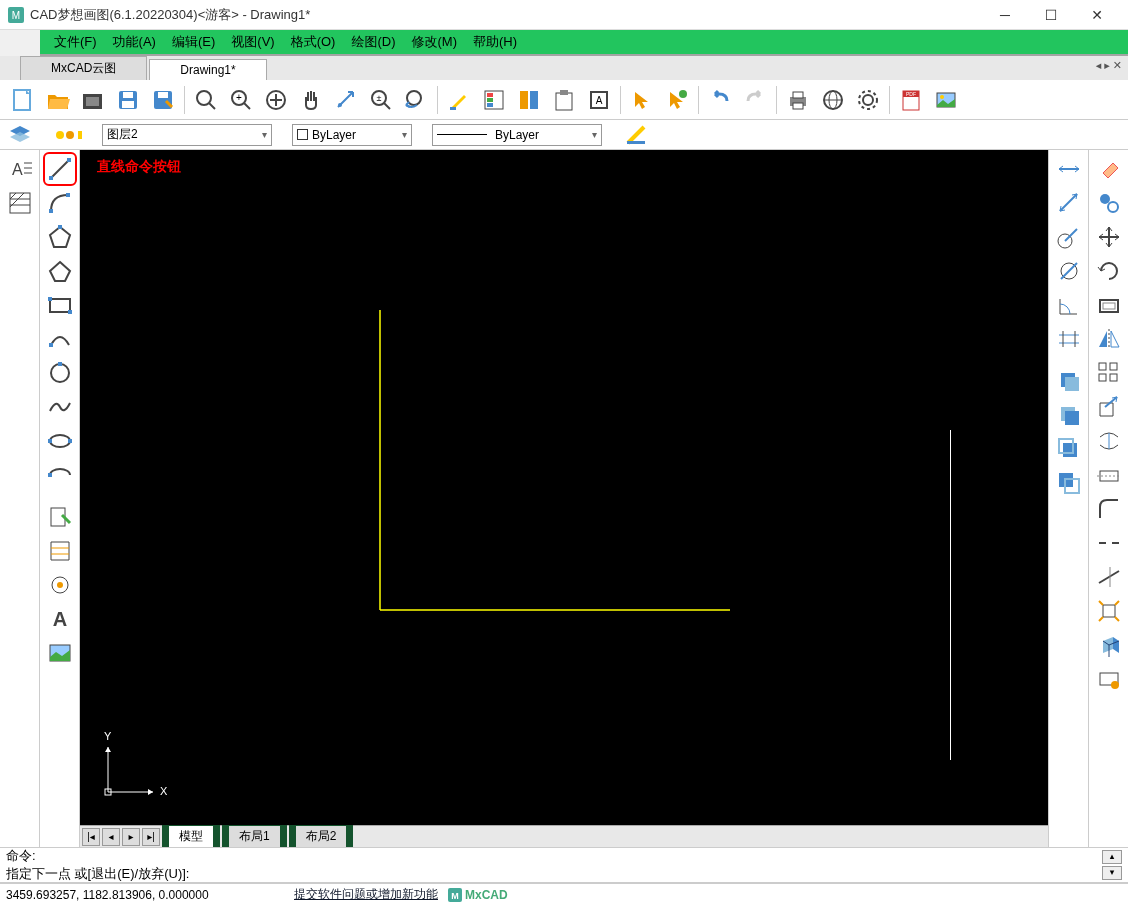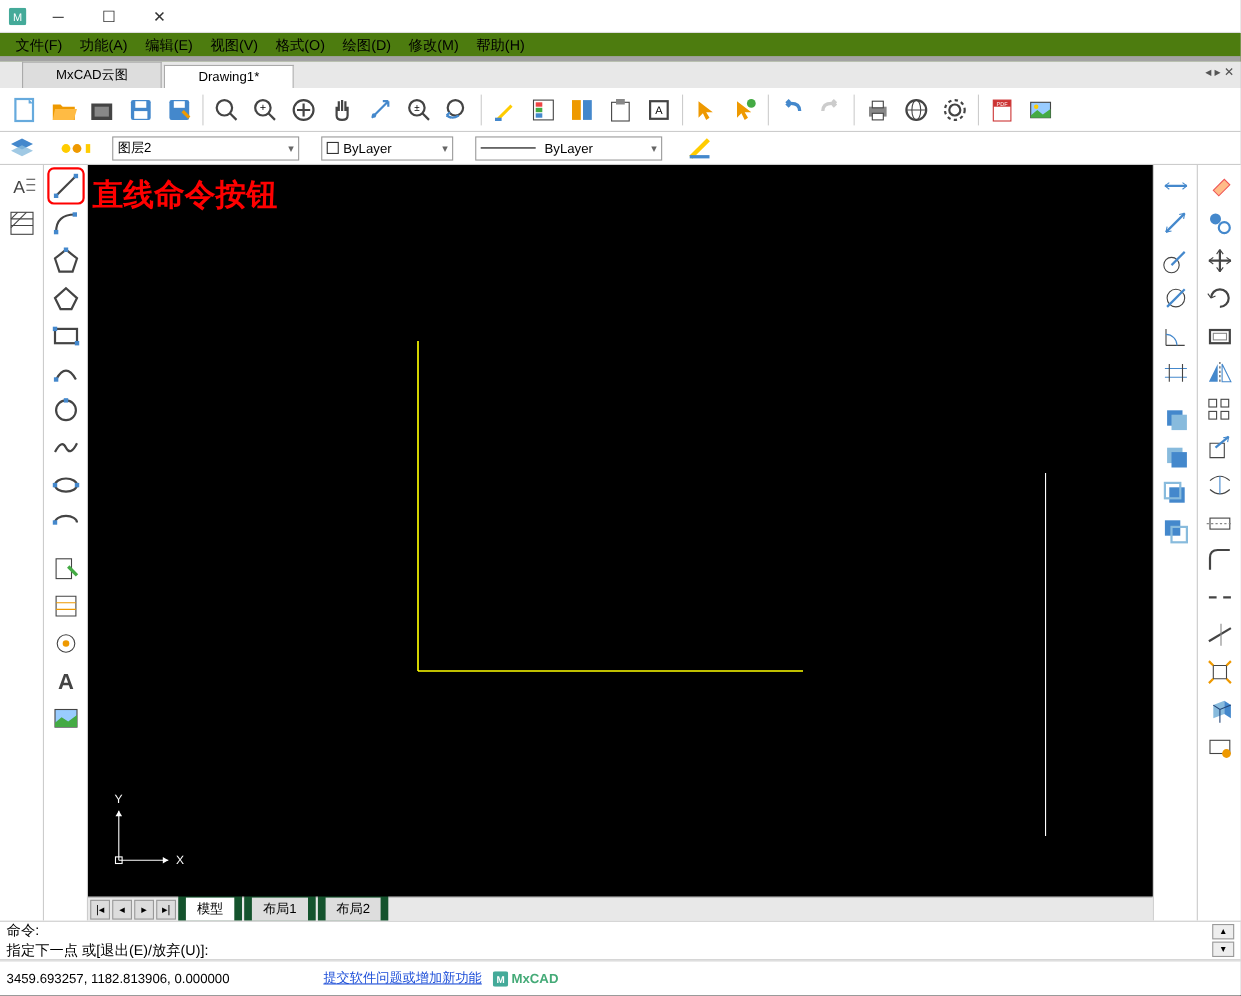--- a/index.html
+++ b/index.html
@@ -5,21 +5,21 @@
 * { box-sizing: border-box; margin: 0; padding: 0; font-family: "Microsoft YaHei", SimSun, sans-serif; }
 body { width: 1128px; height: 905px; background: #f0f0f0; display: flex; flex-direction: column; overflow: hidden; font-size: 12px; }
 
 
 .titlebar { height: 30px; background: #fff; display: flex; align-items: center; padding: 0 8px; border-bottom: 1px solid #ddd; }
 .titlebar .icon { width: 16px; height: 16px; margin-right: 6px; }
 .titlebar .title { flex: 1; font-size: 13px; color: #333; }
 .winbtn { width: 46px; height: 30px; display: flex; align-items: center; justify-content: center; cursor: pointer; font-size: 14px; color: #333; }
 
 
-.menubar { height: 26px; background: #4d7c0f; display: flex; align-items: center; padding: 0 6px; border-bottom: 5px solid #a3a3a3; }
+.menubar { height: 26px; background: #22c55e; display: flex; align-items: center; padding: 0 6px; border-bottom: 2px solid #a3a3a3; margin-left: 40px; }
 .menuitem { padding: 3px 8px; cursor: pointer; font-size: 13px; }
 
 
 .tabrow { height: 24px; background: #e8e8e8; display: flex; align-items: flex-end; padding-left: 20px; position: relative; }
 .tabrow .tab { padding: 3px 30px; background: #ddd; border: 1px solid #aaa; border-bottom: none; margin-right: 2px; font-size: 12px; cursor: pointer; }
 .tabrow .tab.active { background: #fff; font-weight: normal; }
 .tabrow .tabctrl { position: absolute; right: 6px; top: 3px; font-size: 11px; color: #555; }
 
 
 .toolbar { height: 40px; background: #fff; border-bottom: 1px solid #ccc; display: flex; align-items: center; padding: 0 6px; gap: 1px; }
@@ -35,55 +35,56 @@
 
 
 .main { flex: 1; display: flex; background: #f0f0f0; position: relative; }
 .vtoolbar { width: 40px; background: #fff; border-right: 1px solid #ccc; display: flex; flex-direction: column; align-items: center; padding: 2px 0; gap: 0px; }
 .vtoolbar.right { border-right: none; border-left: 1px solid #ccc; }
 .vbtn { width: 34px; height: 34px; display: flex; align-items: center; justify-content: center; cursor: pointer; border-radius: 3px; }
 .vbtn.hl { border: 2px solid red; border-radius: 6px; }
 
 .canvas-wrap { flex: 1; display: flex; flex-direction: column; }
 .canvas { flex: 1; background: #000; position: relative; overflow: hidden; }
-.annotation { position: absolute; top: 8px; left: 4px; color: red; font-size: 28px; font-weight: bold; }
+.annotation { position: absolute; top: 8px; left: 17px; color: red; font-size: 14px; font-weight: bold; }
 .ucs { position: absolute; left: 18px; bottom: 18px; }
 .ruler { position: absolute; right: 50px; bottom: 20px; color: #ccc; font-size: 11px; }
 .cursor-cross-v { position: absolute; left: 870px; top: 280px; width: 1px; height: 330px; background: #fff; }
 
 
 .btabs { height: 22px; background: #e8e8e8; display: flex; align-items: center; border-top: 1px solid #aaa; }
 .btabs .navbtn { width: 18px; height: 18px; border: 1px solid #999; background: #ddd; display: flex; align-items: center; justify-content: center; font-size: 10px; margin-left: 2px; cursor: pointer; }
 .btabs .btab { padding: 2px 10px; border: 7px solid #14532d; background: #ddd; margin-left: 2px; font-size: 12px; cursor: pointer; }
 .btabs .btab.active { background: #fff; }
 
 
 .cmdarea { height: 36px; background: #fff; border-top: 1px solid #ccc; border-bottom: 1px solid #ccc; padding: 1px 6px; font-size: 13px; font-family: SimSun, monospace; display:flex; flex-direction:column; justify-content:center; position:relative;}
 .cmdarea .scroll { position:absolute; right:2px; top:2px; bottom:2px; width:24px; display:flex; flex-direction:column; justify-content:space-between;}
 .cmdarea .scroll div{ width:20px; height:14px; border:1px solid #999; background:#eee; font-size:9px; text-align:center; cursor:pointer;}
 
 
-.statusbar { height: 32px; background: #fff; display: flex; align-items: center; padding: 0 6px; font-size: 12px; border-top: 1px solid #ccc; }
+.statusbar { height: 22px; background: #fff; display: flex; align-items: center; padding: 0 6px; font-size: 12px; border-top: 1px solid #ccc; }
 .statusbar .coords { width: 280px; }
 .statusbar .modes { display: flex; gap: 0; margin-left: auto; }
 .statusbar .mode { padding: 2px 6px; border: 1px solid #aaa; cursor: pointer; }
 .statusbar .mode.active { border: 1px solid #333; background: #e8e8ff; }
-.statusbar .link { color: #1d4ed8; text-decoration: underline; cursor: pointer; margin-left: 8px; }
+.statusbar .link { color: #0f172a; text-decoration: underline; cursor: pointer; margin-left: 8px; }
 .statusbar .brand { margin-left: 10px; display:flex; align-items:center; gap:3px; color:#4a7; font-weight:bold;}
 
 svg { display: block; }
 </style>
 </head>
 <body>
 
 <div class="titlebar">
   <svg class="icon" viewBox="0 0 16 16">
       <rect width="16" height="16" fill="#4a9" rx="2"></rect>
       <text x="8" y="12" font-size="10" text-anchor="middle" fill="#fff">M</text>
     </svg>
+  <div class="title">CAD梦想画图(6.1.20220304)&lt;游客&gt; - Drawing1*</div>
   <div class="winbtn">─</div>
   <div class="winbtn">☐</div>
   <div class="winbtn">✕</div>
 </div>
 
 <div class="menubar">
   <div class="menuitem">文件(F)</div>
   <div class="menuitem">功能(A)</div>
   <div class="menuitem">编辑(E)</div>
   <div class="menuitem">视图(V)</div>

